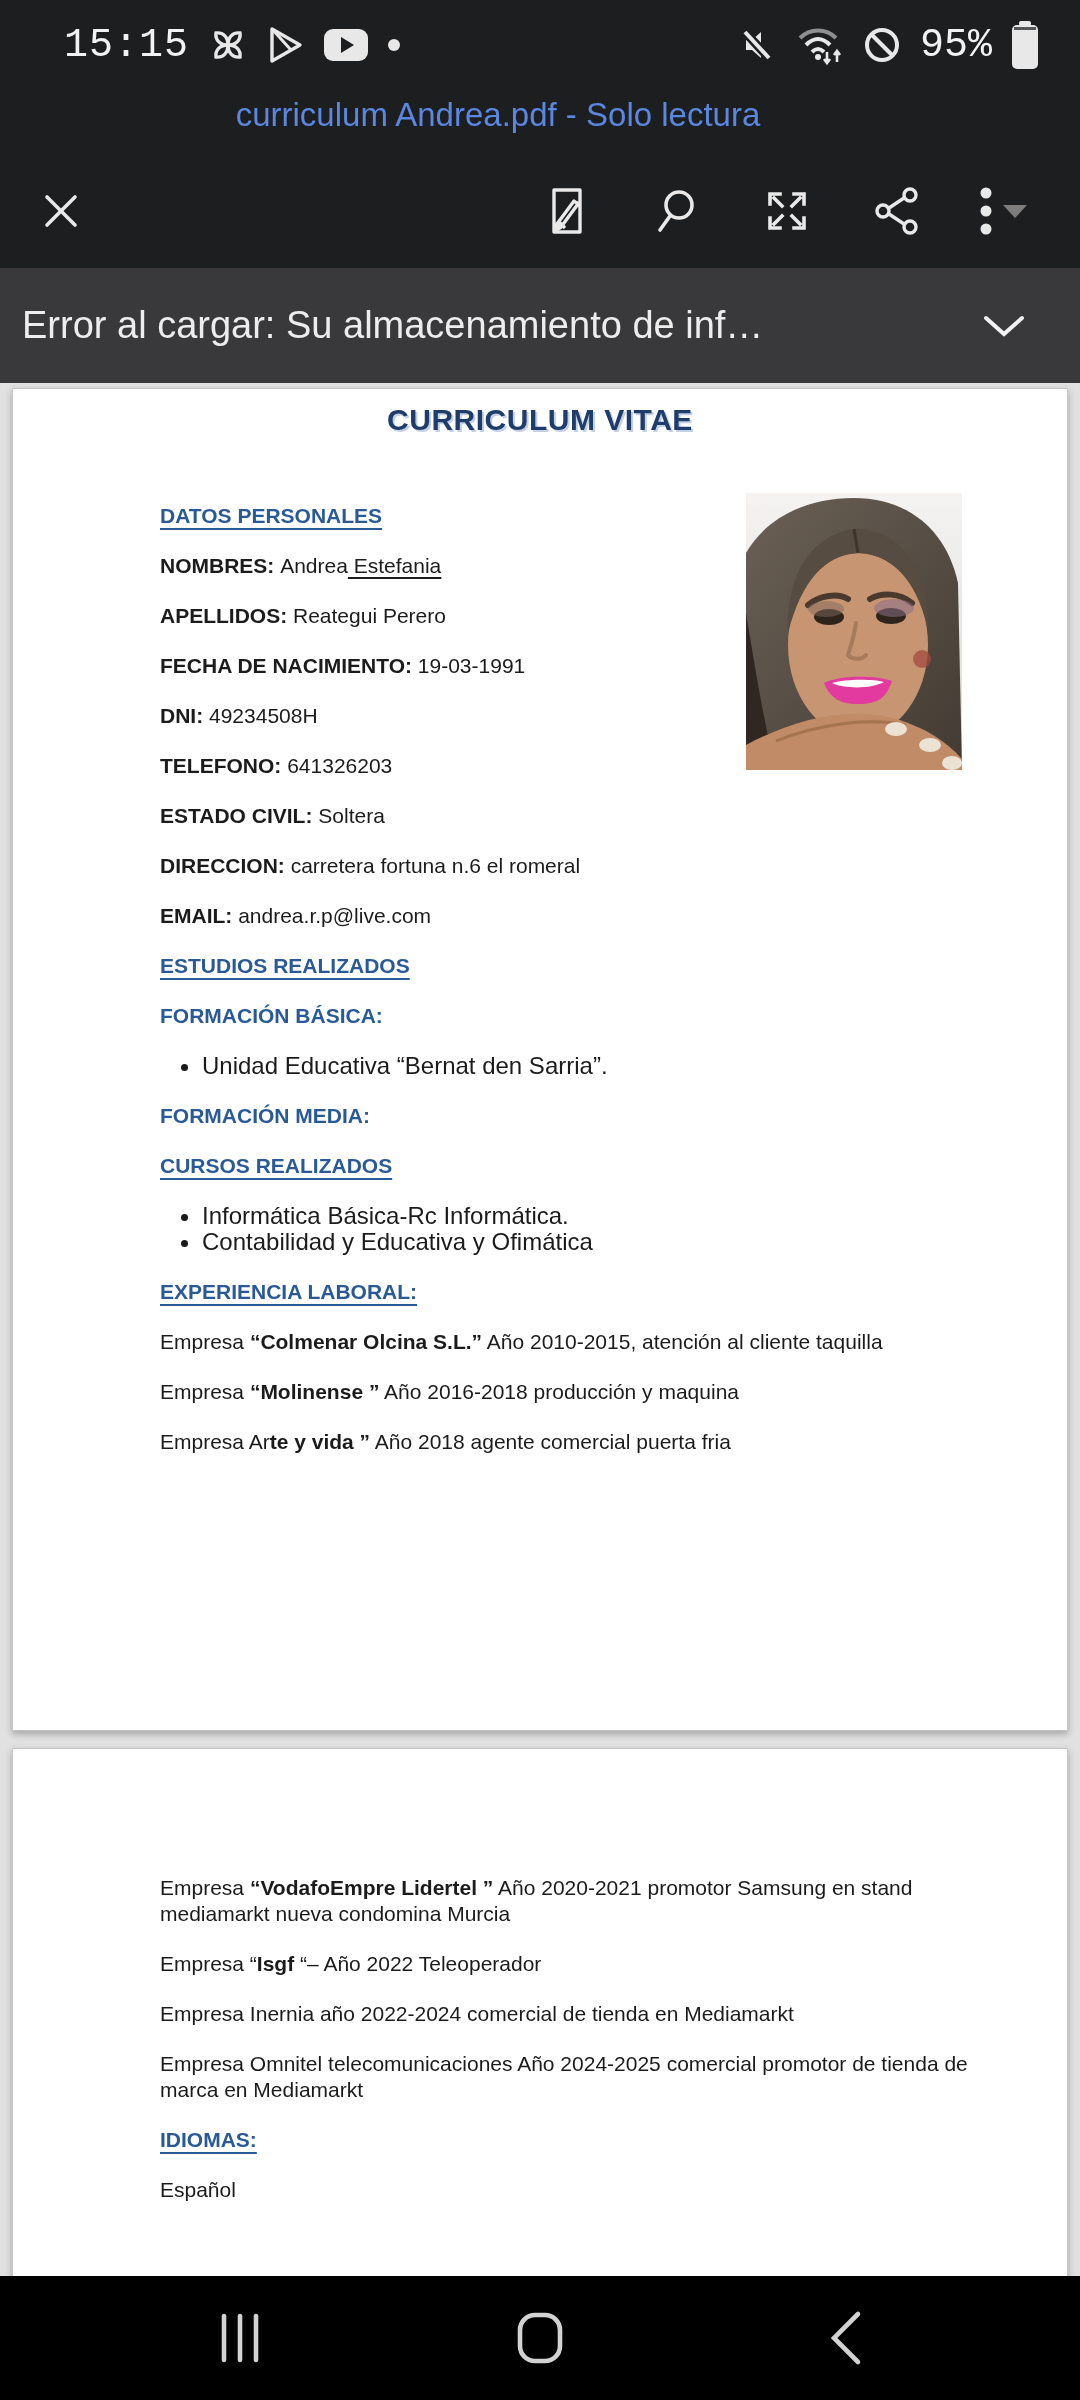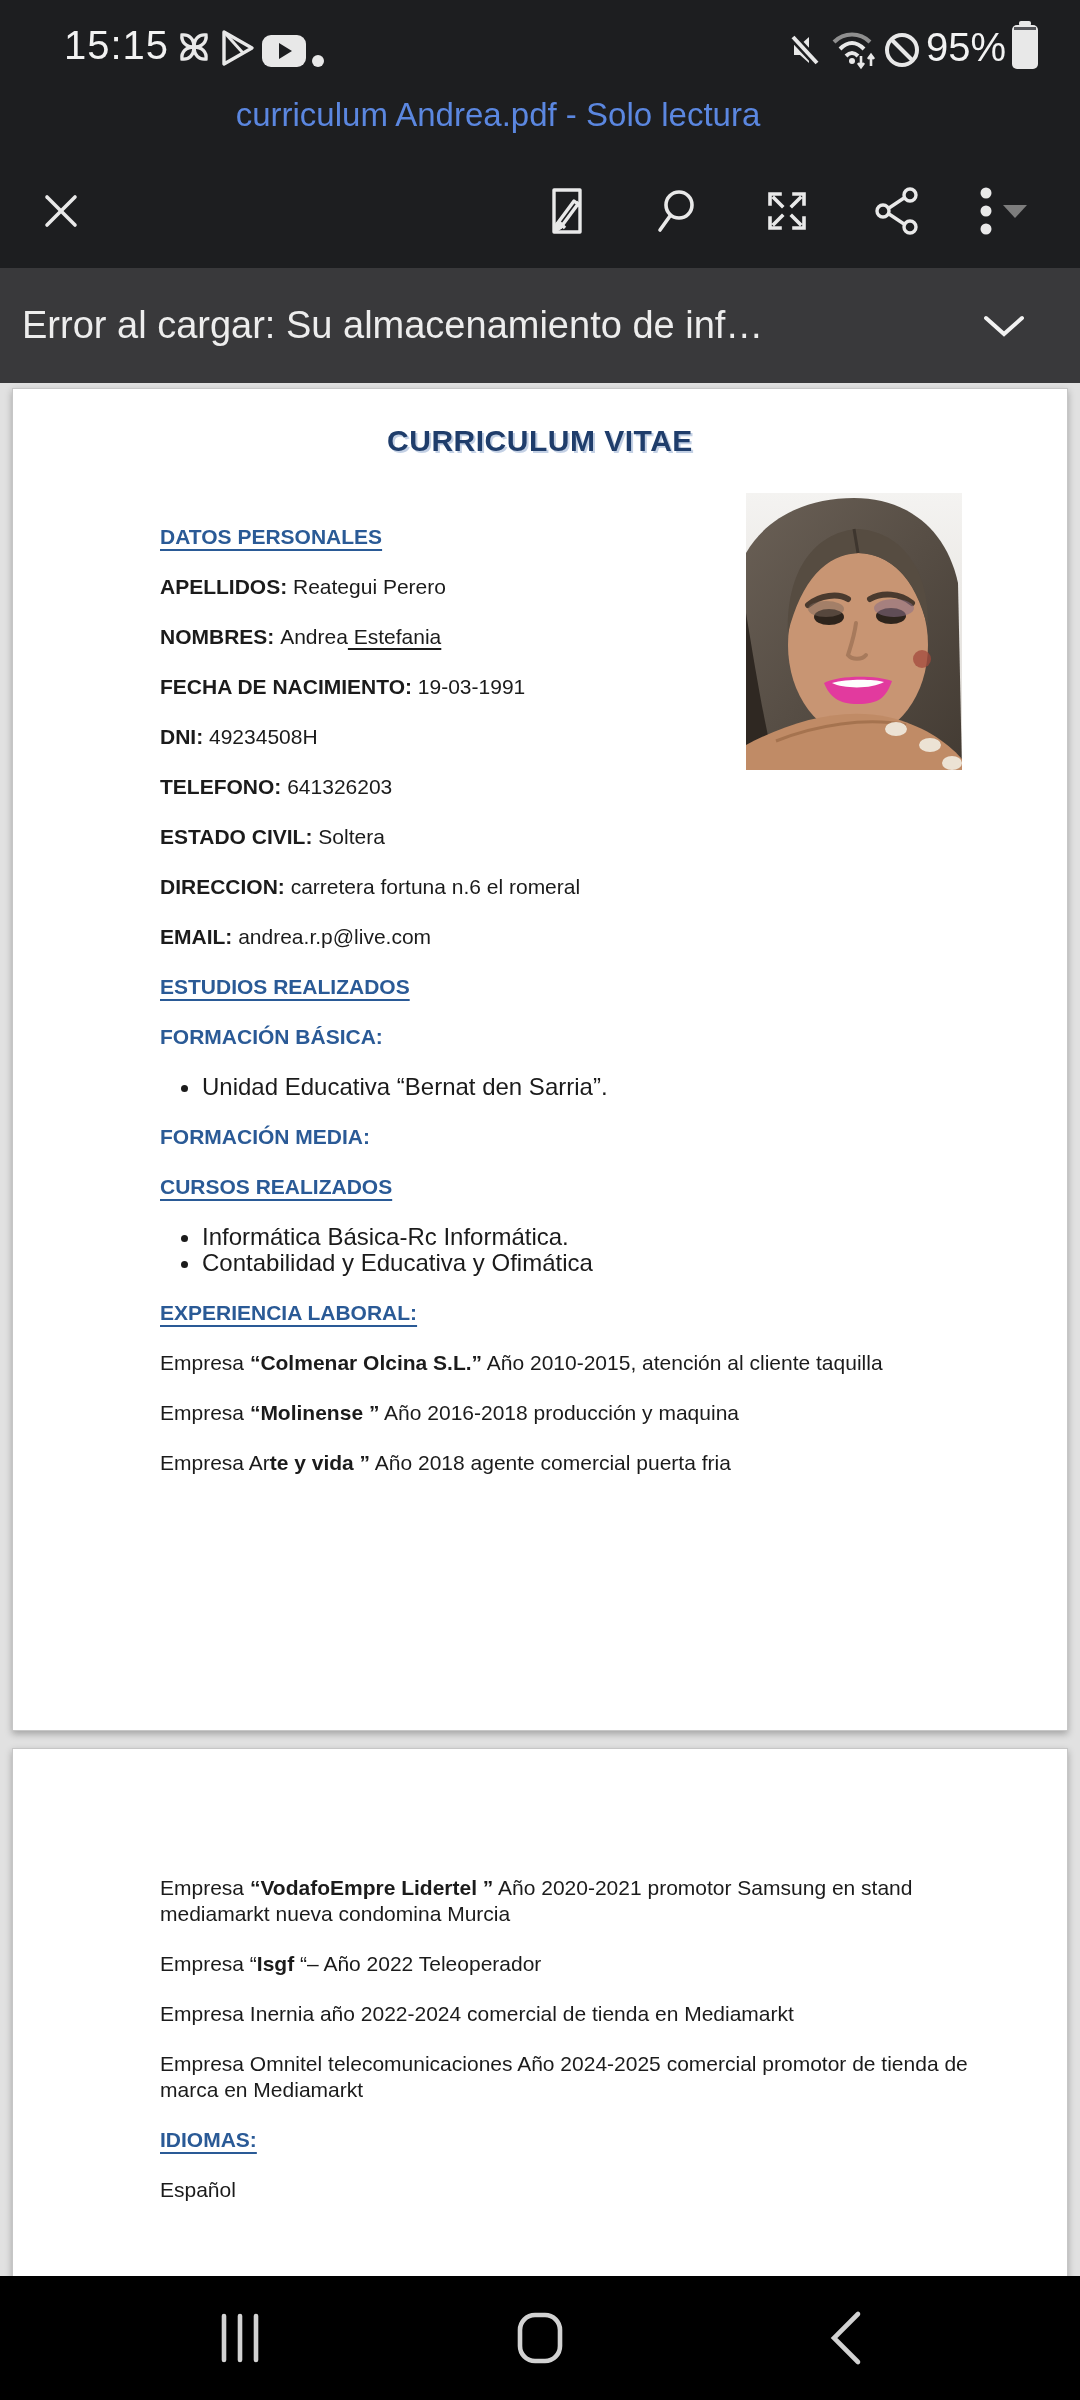--- a/index.html
+++ b/index.html
@@ -4,21 +4,21 @@
 <style>
   html,body { margin:0; padding:0; background:#000; }
   .screen {
     position:relative; width:1080px; height:2400px; overflow:hidden;
     background:#1d1e20; font-family:"Liberation Sans","DejaVu Sans",sans-serif;
     -webkit-font-smoothing:antialiased;
   }
   
   .statusbar { position:absolute; top:0; left:0; width:1080px; height:90px;
     display:flex; align-items:center; justify-content:space-between; padding:0 40px 0 64px; box-sizing:border-box; }
-  .sb-left, .sb-right { display:flex; align-items:flex-end; gap:4px; }
+  .sb-left, .sb-right { display:flex; align-items:center; gap:18px;font-family:Liberation Mono, monospace; }
   .sb-time { font-size:40px; color:#f2f2f2; letter-spacing:1px; }
   .sb-pct { font-size:40px; color:#f2f2f2; }
   .sb-ic { display:flex; align-items:center; }
   
   .file-title { position:absolute; top:96px; left:0; width:996px; text-align:center;
     font-size:33px; color:#5b87e0; }
   
   .toolbar { position:absolute; top:158px; left:0; width:1080px; height:106px; display:flex; align-items:center; }
   .tb-close { margin-left:38px; }
   .tb-right { margin-left:auto; display:flex; align-items:center; gap:56px; margin-right:42px; }
@@ -28,21 +28,21 @@
   .banner { position:absolute; top:268px; left:0; width:1080px; height:115px;
     background:#39393b; display:flex; align-items:center; }
   .banner-text { margin-left:22px; font-size:38px; color:#ededed; max-width:880px;
     white-space:nowrap; overflow:hidden; }
   .banner-chevron { position:absolute; right:52px; top:44px; }
   
   .viewer { position:absolute; top:383px; left:0; width:1080px; height:1893px;
     background:#e1e1e1; overflow:hidden; }
   .page { position:absolute; left:12px; width:1056px; background:#fff;
     border:1px solid #c6c6c6; box-shadow:0 3px 7px rgba(0,0,0,.28); box-sizing:border-box; }
-  .page1 { top:5px; height:1343px; padding:35px 30px 0 147px; }
+  .page1 { top:5px; height:1343px; padding:14px 30px 0 147px; }
   .page2 { top:1365px; height:1100px; padding:126px 30px 0 147px; }
   .doc-title { font-size:30px; font-weight:bold; color:#1f3d6b; text-align:center;
     margin:0 -30px 66px -147px; letter-spacing:.5px;
     text-shadow:2px 2px 0 rgba(122,150,196,.45); }
   .doc-line { font-size:21px; line-height:26px; margin:0 0 24px; color:#1b1b1b; max-width:815px; }
   .doc-line b { font-weight:bold; }
   .h-blue { color:#2a5a96; font-weight:bold; }
   .h-u { text-decoration:underline; text-decoration-thickness:2px; text-underline-offset:5px; }
   .u-part { text-decoration:underline; text-decoration-thickness:2px; text-underline-offset:4px; }
   ul.doc-list { margin:0 0 24px; padding:0 0 0 42px; list-style:disc; }
@@ -228,22 +228,22 @@
           <path d="M0 277 L0 252 C45 228 95 214 142 224 C176 232 200 248 216 266 L216 277 Z" fill="#c08b66"></path>
           <path d="M30 248 C70 232 120 224 160 232" stroke="#a5734f" stroke-width="3" fill="none"></path>
           <ellipse cx="150" cy="236" rx="11" ry="7" fill="#ece2d4"></ellipse>
           <ellipse cx="184" cy="252" rx="11" ry="7" fill="#ece2d4"></ellipse>
           <ellipse cx="206" cy="270" rx="10" ry="7" fill="#ece2d4"></ellipse>
         </svg>
       </div>
 
       <p class="doc-line h-blue h-u">DATOS PERSONALES</p>
 
+      <p class="doc-line"><b>NOMBRES: </b><span>Andrea</span><span class="u-part"> Estefania</span></p>
       <p class="doc-line"><b>APELLIDOS: </b><span>Reategui Perero</span></p>
-      <p class="doc-line"><b>NOMBRES: </b><span>Andrea</span><span class="u-part"> Estefania</span></p>
       <p class="doc-line"><b>FECHA DE NACIMIENTO: </b><span>19-03-1991</span></p>
       <p class="doc-line"><b>DNI: </b><span>49234508H</span></p>
       <p class="doc-line"><b>TELEFONO: </b><span>641326203</span></p>
       <p class="doc-line"><b>ESTADO CIVIL: </b><span>Soltera</span></p>
       <p class="doc-line"><b>DIRECCION: </b><span>carretera fortuna n.6  el romeral</span></p>
       <p class="doc-line"><b>EMAIL: </b><span>andrea.r.p@live.com</span></p>
 
       <p class="doc-line h-blue h-u">ESTUDIOS REALIZADOS</p>
 
       <p class="doc-line h-blue">FORMACIÓN BÁSICA:</p>

